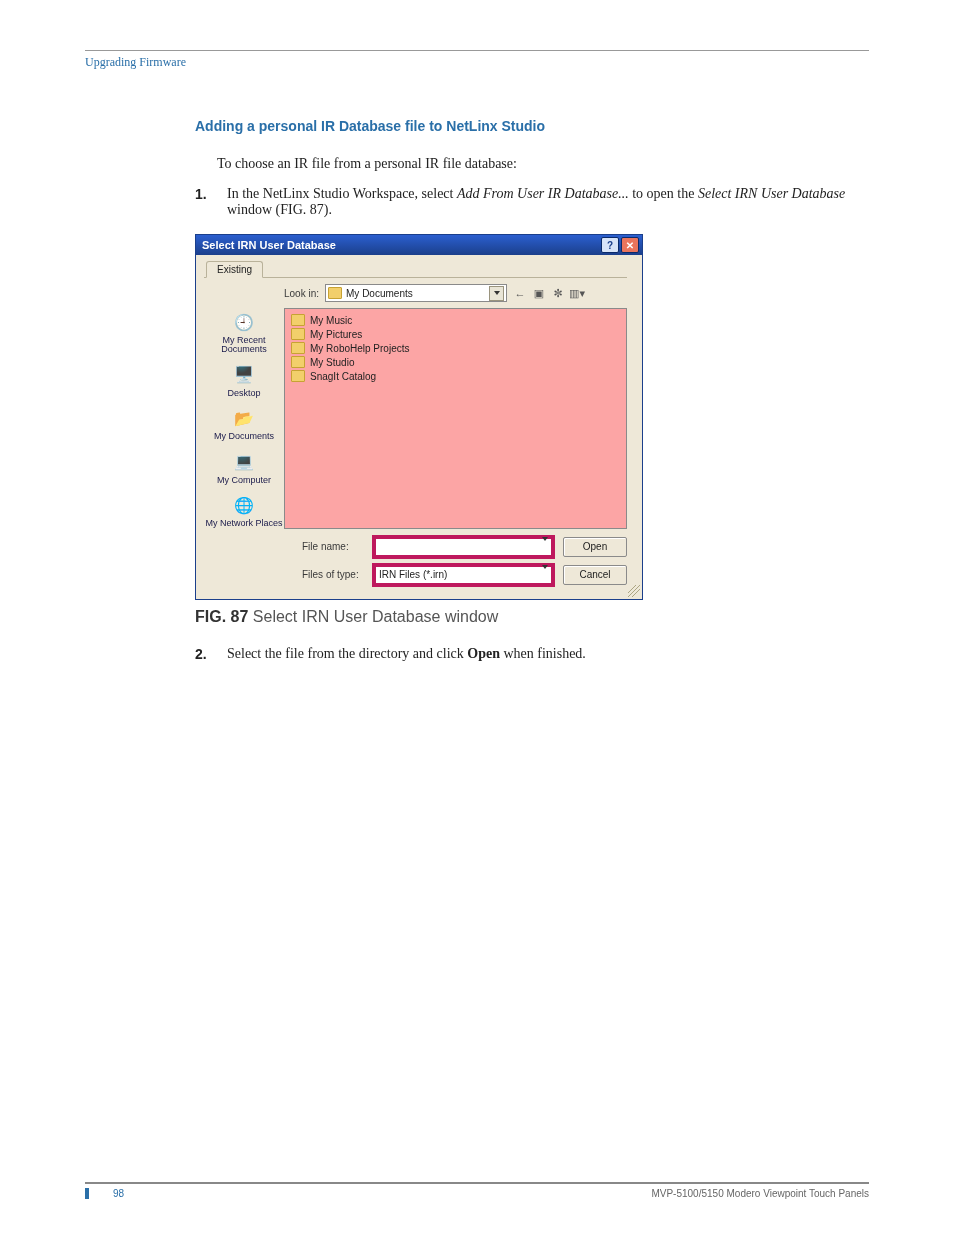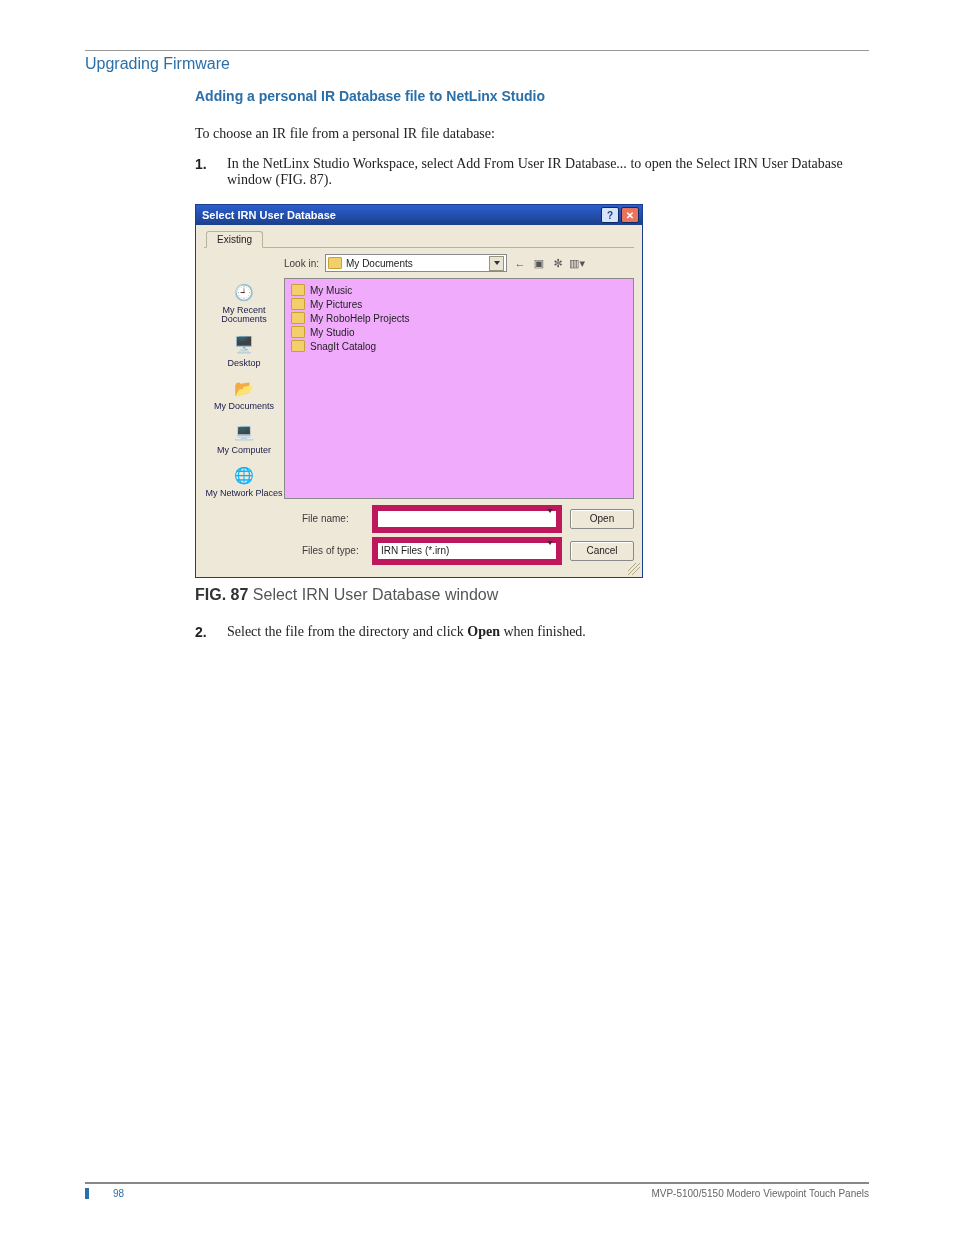--- a/index.html
+++ b/index.html
@@ -14,52 +14,53 @@
     padding: 50px 85px 30px 85px;
     box-sizing: border-box;
     min-height: 1235px;
     position: relative;
   }
   .top-rule {
     border-top: 1px solid #999;
     margin-bottom: 4px;
   }
   .breadcrumb {
-    font-family: Liberation Sans, sans-serif;
-    font-size: 16px;
+    font-family: Liberation Serif, serif;
+    font-size: 12px;
     color: #2a6fa8;
-    margin-bottom: 15px;
+    margin-bottom: 48px;
   }
   .content {
     margin-left: 110px;
   }
   .section-title {
     font-family: Arial, Helvetica, sans-serif;
     font-size: 14px;
     font-weight: bold;
     color: #2a6fa8;
     margin-bottom: 22px;
   }
   .intro {
     font-size: 14px;
     margin-bottom: 14px;
+    margin-left: 22px;
   }
   .step {
     display: flex;
     gap: 14px;
     font-size: 14px;
     margin-bottom: 10px;
   }
   .step-num {
     font-family: Arial, Helvetica, sans-serif;
     font-weight: bold;
     font-size: 14px;
     min-width: 18px;
   }
-  .italic { }
+  .italic { font-style: italic; }
   .bold { font-weight: bold; }
 
   
   .dialog-wrap {
     margin: 16px 0 6px 0;
   }
   .win-dialog {
     width: 446px;
     border: 1px solid #1b3f8b;
     background: #eee8d8;
@@ -82,21 +83,21 @@
     width: 16px; height: 14px;
     background: #d8e4f8;
     border: 1px solid #0a2a6a;
     display: flex; align-items: center; justify-content: center;
     font-size: 10px; font-weight: bold;
     color: #1b3f8b;
     border-radius: 2px;
   }
   .title-btn.close { background: #e9745c; color: #fff; }
   .dlg-body {
-    padding: 6px 8px 8px 8px;
+    padding: 6px 15px 8px 8px;
     position: relative;
   }
   .tabstrip {
     border-bottom: 1px solid #b9b29a;
     padding-left: 2px;
     margin-bottom: 6px;
     display: flex;
   }
   .tab {
     background: #eee8d8;
@@ -164,21 +165,21 @@
     line-height: 1.05;
   }
   .place .pic {
     width: 28px; height: 26px; border-radius: 4px;
     display: flex; align-items: center; justify-content: center;
     font-size: 16px;
   }
 
   .flist {
     flex: 1;
-    background: #f0abfc;
+    background: #fca5a5;
     border: 1px solid #8a8a8a;
     min-height: 200px;
     padding: 4px 6px;
   }
   .fitem {
     display: flex; align-items: center; gap: 5px;
     font-size: 10px; color: #222;
     padding: 1px 0;
   }
   .folder-icon {
@@ -186,21 +187,21 @@
     background: #f2cf6b;
     border: 1px solid #c7a233;
     border-radius: 1px;
     position: relative;
   }
 
   .bottom-rows { margin-left: 80px; margin-top: 6px; }
   .brow { display: flex; align-items: center; gap: 8px; margin-bottom: 4px; margin-left: 18px; }
   .brow .label { width: 62px; }
   .textbox {
-    background: #fff; border: 6px solid #be185d; height: 16px;
+    background: #fff; border: 4px solid #be185d; height: 16px;
     flex: 1; display: flex; align-items: center; padding: 0 3px;
     font-size: 10px;
     justify-content: space-between;
   }
   .winbtn {
     width: 62px; height: 18px;
     background: #eee8d8;
     border: 1px solid #8a8a8a;
     border-radius: 2px;
     font-size: 10px;

